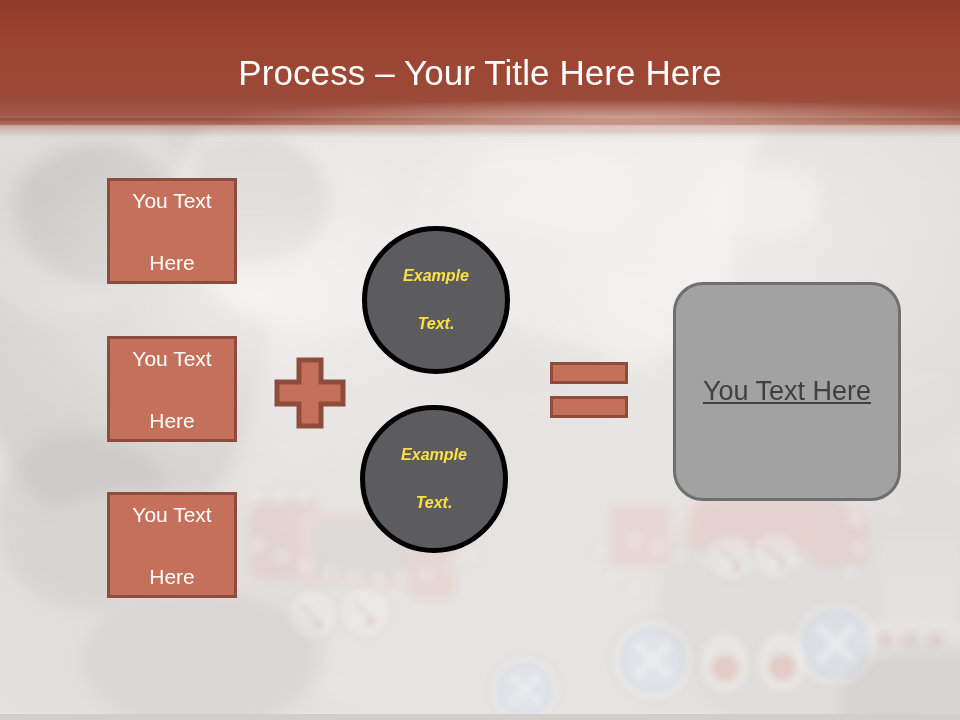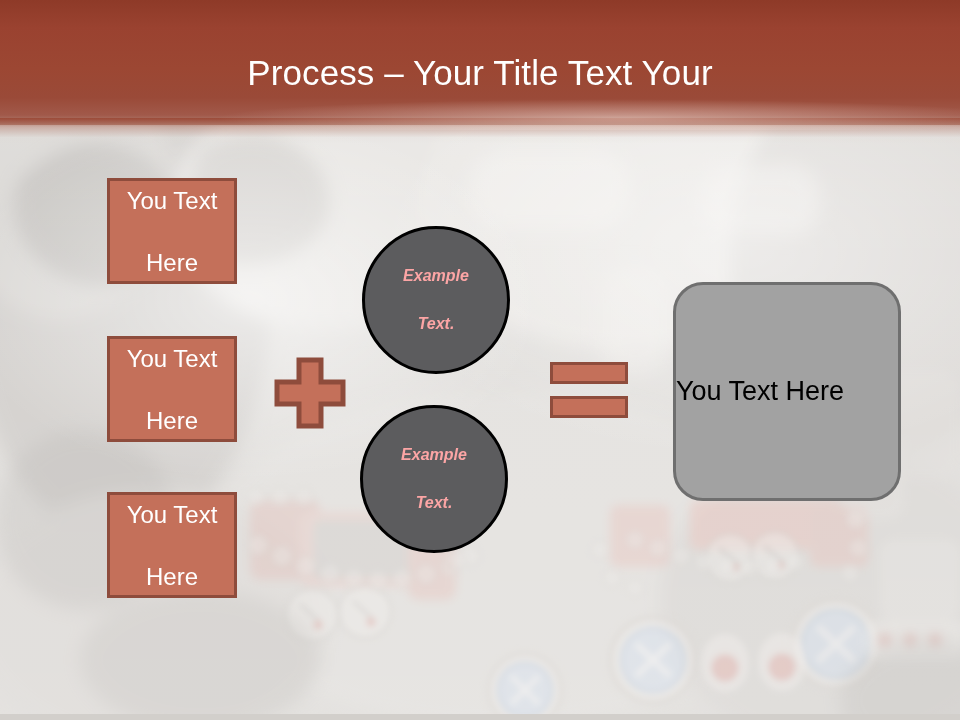--- a/index.html
+++ b/index.html
@@ -77,21 +77,21 @@
 
   
   .tbox {
     position: absolute;
     width: 130px;
     height: 106px;
     background: #c4705a;
     border: 3px solid #8e4c3c;
     box-sizing: border-box;
     color: #ffffff;
-    font-size: 24px;
+    font-size: 21px;
     line-height: 31px;
     text-align: center;
     display: flex;
     align-items: center;
     justify-content: center;
   }
   .tbox span { display: block; width: 100%; }
   #tbox1 { left: 107px; top: 178px; }
   #tbox2 { left: 107px; top: 336px; }
   #tbox3 { left: 107px; top: 492px; }
@@ -114,23 +114,23 @@
   .eq-bar.top { top: 0; }
   .eq-bar.bottom { top: 34px; }
 
   
   .circle {
     position: absolute;
     width: 148px;
     height: 148px;
     border-radius: 50%;
     background: #5c5c5e;
-    border: 3px solid #000000;
+    border: 5px solid #000000;
     box-sizing: border-box;
-    color: #fca5a5;
+    color: #fde047;
     font-size: 16px;
     line-height: 24px;
     font-weight: bold;
     font-style: italic;
     display: flex;
     align-items: center;
     justify-content: flex-start;
     text-align: center;
   }
   .circle span { display: block; width: 100%; }
@@ -148,25 +148,26 @@
     border: 3px solid #6f6f6f;
     border-radius: 30px;
     box-sizing: border-box;
     display: flex;
     align-items: center;
     justify-content: center;
   }
   .result-box span {
     display: block;
     width: 100%;
-    text-align: left;
-    color: #000000;
+    text-align: center;
+    color: #404040;
     font-size: 27px;
     line-height: 32px;
     margin-top: -2px;
+    text-decoration: underline;
   }
 
   
   .bottom-strip {
     position: absolute;
     left: 0; top: 714px;
     width: 960px; height: 6px;
     background: #d2cfcb;
   }
 </style>
@@ -309,21 +310,21 @@
         <ellipse cx="930" cy="700" rx="90" ry="60" fill="#8f8b87"></ellipse>
       </g>
     </svg>
   </div>
 
   <div class="bg-wash"></div>
 
   <div class="header-band"></div>
   <div class="header-fade"></div>
   <div class="header-shine"></div>
-  <div class="title"><span class="t-bold">Process</span><span class="t-rest"> – Your Title Text Your</span></div>
+  <div class="title"><span class="t-bold">Process</span><span class="t-rest"> – Your Title Here Here</span></div>
 
   <div class="tbox" id="tbox1">
     <span><span>You Text</span><br><span>Here</span></span>
   </div>
   <div class="tbox" id="tbox2">
     <span><span>You Text</span><br><span>Here</span></span>
   </div>
   <div class="tbox" id="tbox3">
     <span><span>You Text</span><br><span>Here</span></span>
   </div>

